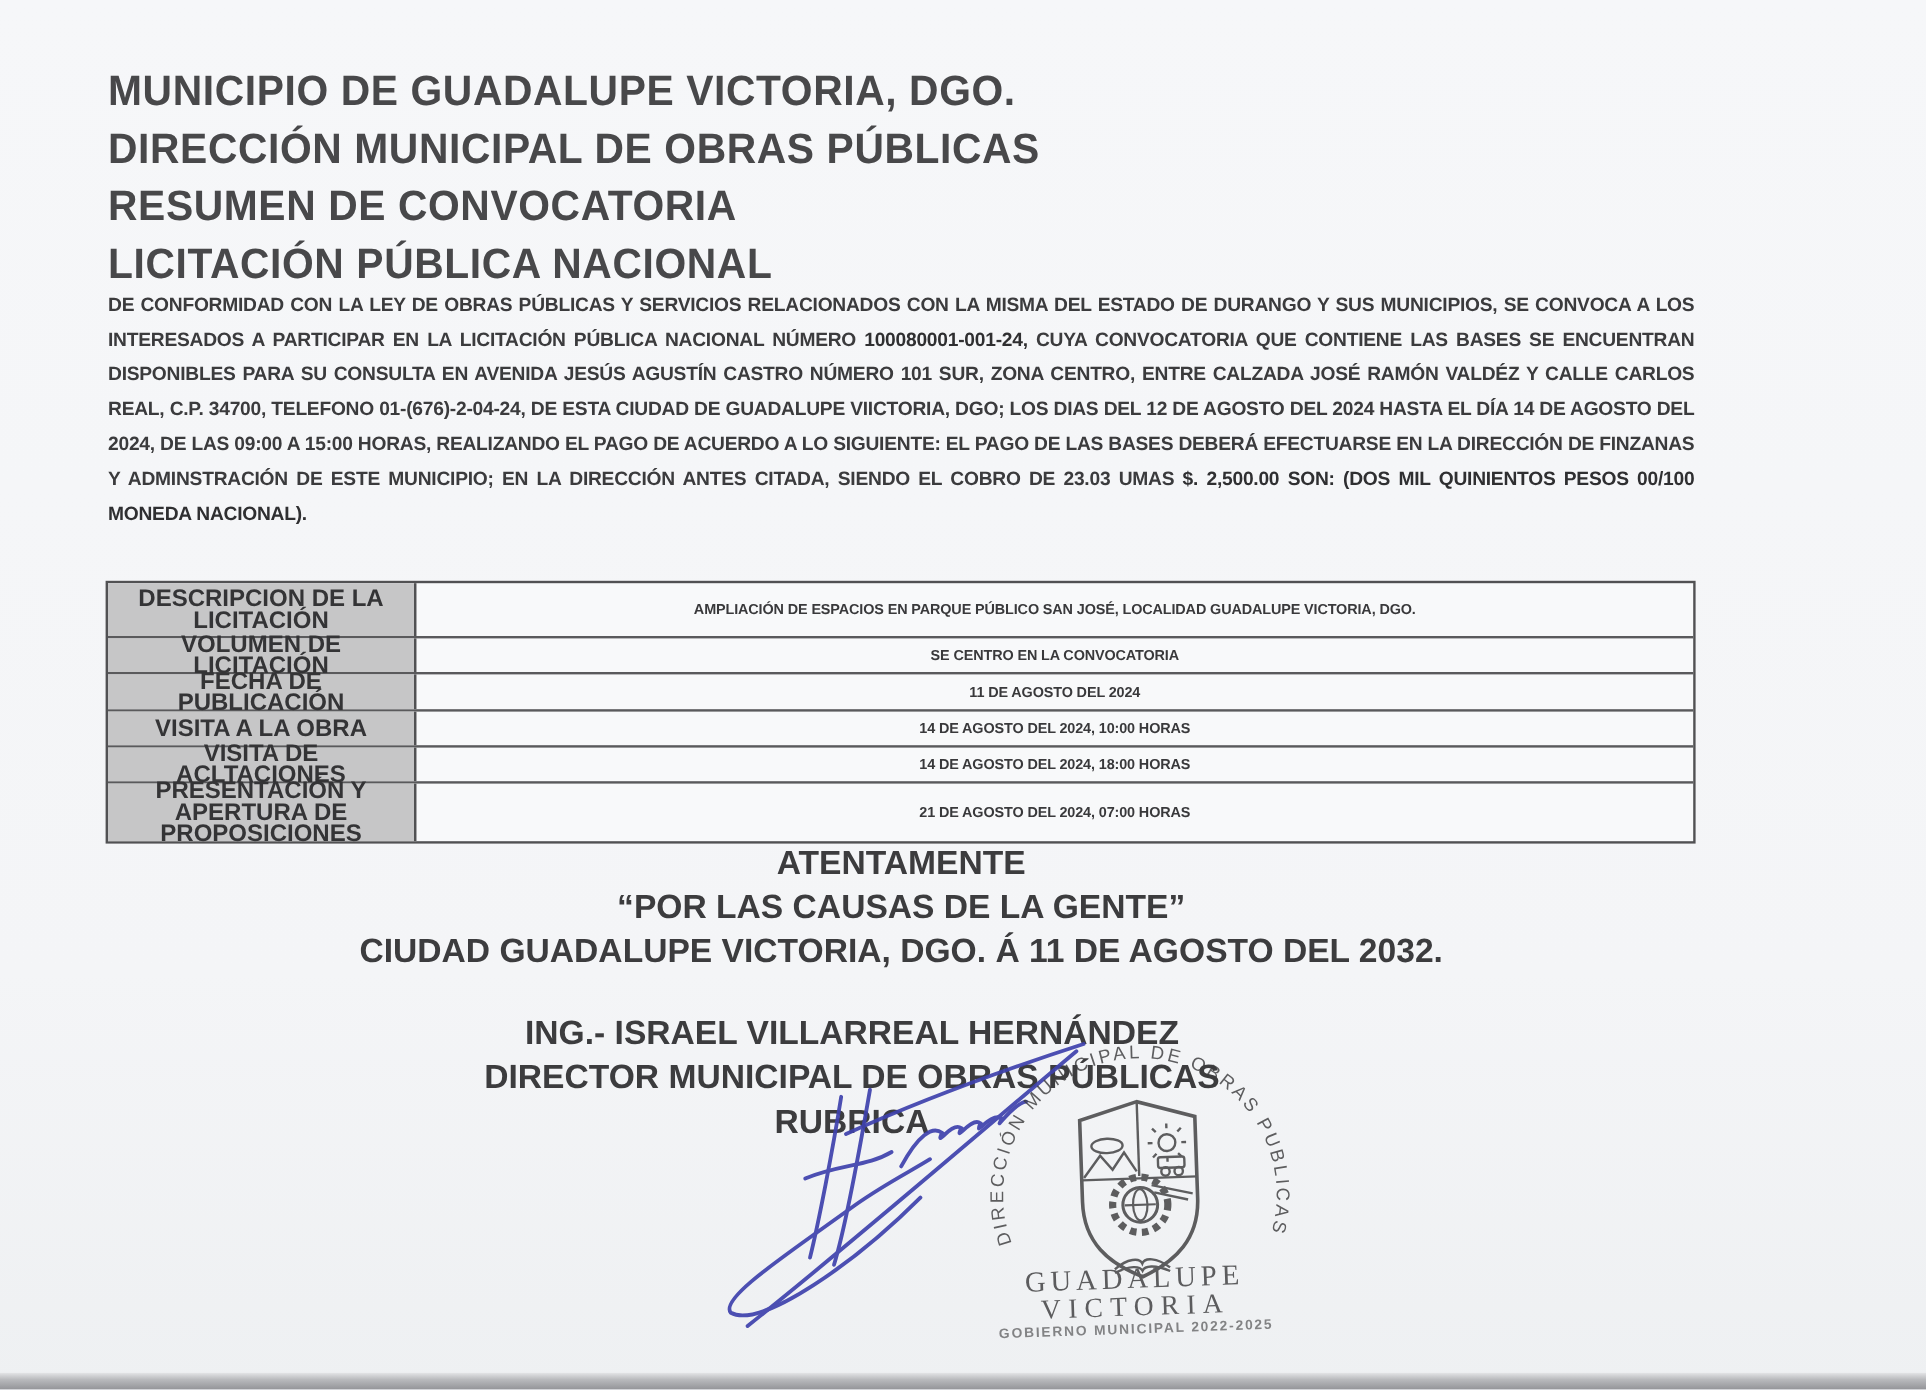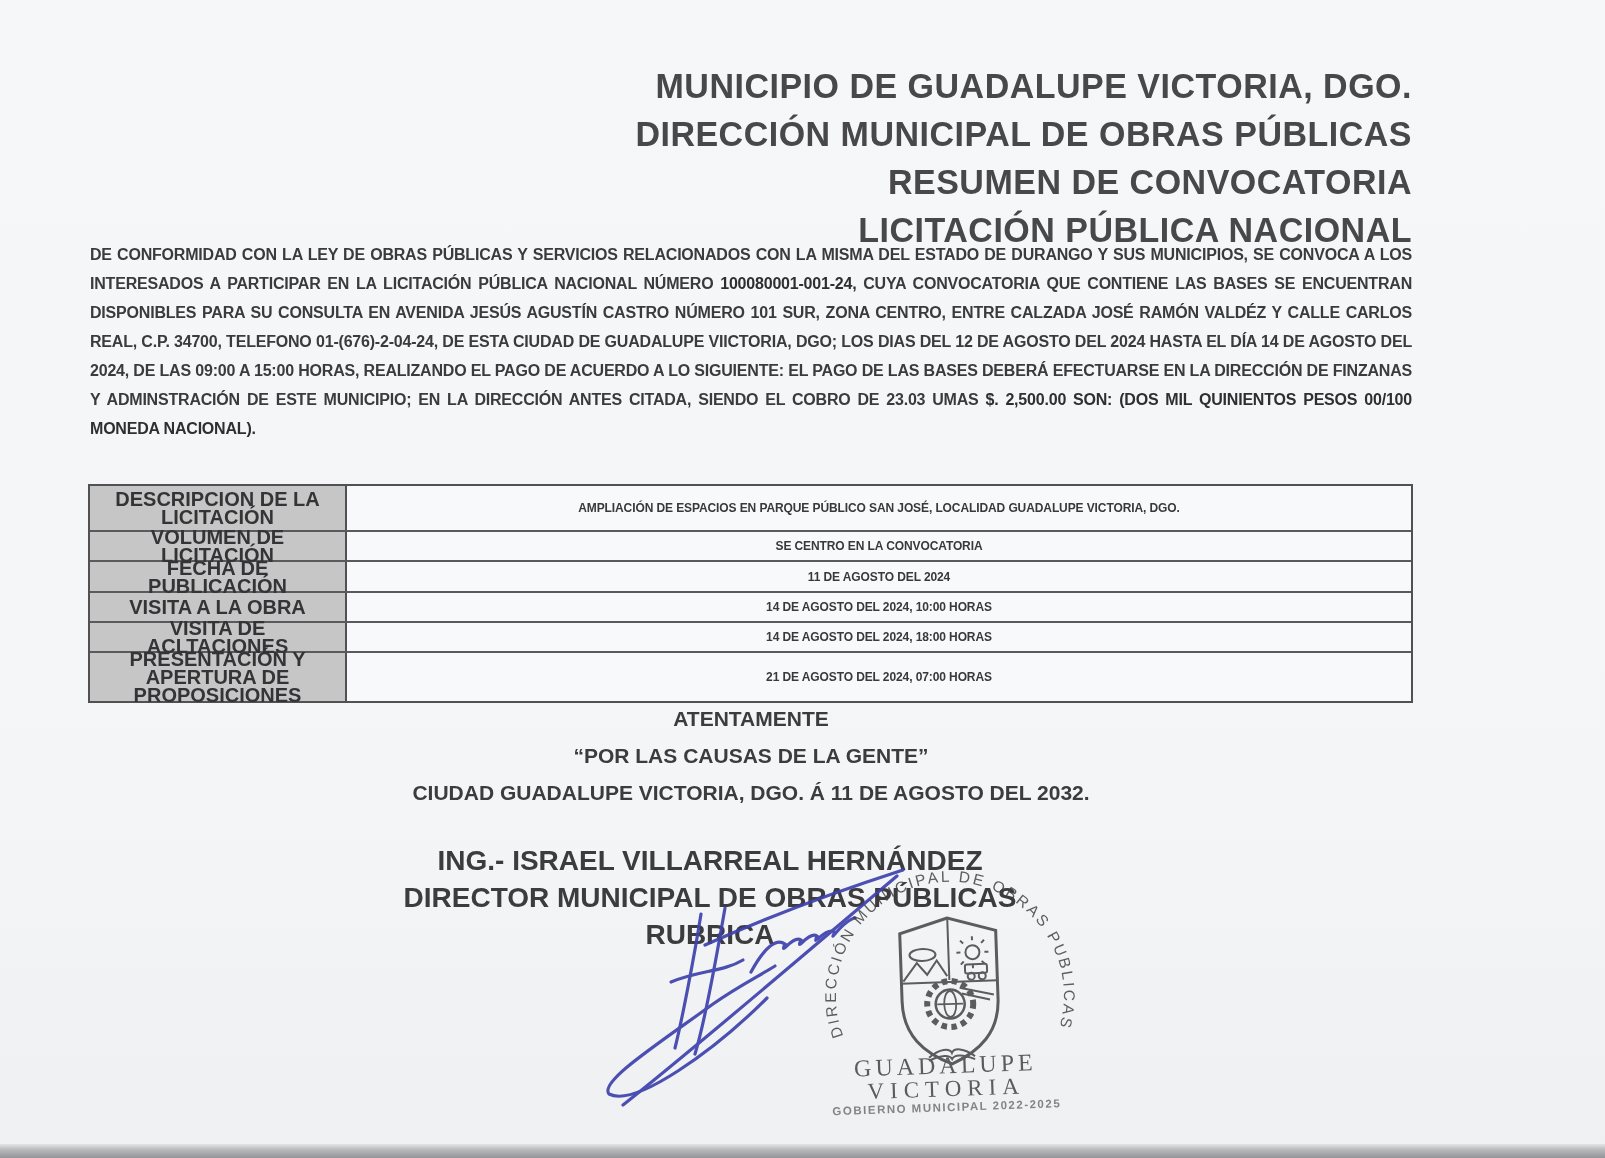--- a/index.html
+++ b/index.html
@@ -9,22 +9,21 @@
     font-family:"Liberation Sans", sans-serif;
   }
   .page{
     position:relative;width:1605px;height:1158px;
     background:linear-gradient(180deg,#f6f7f9 0%,#f4f5f7 70%,#eef0f2 100%);
     color:#3a3a3c;
   }
   
   .titles{
     position:absolute;left:90px;top:52px;width:1322px;
-    text-align:right;
-    margin-top:10px;
+    text-align:left;
   }
   .title-line{
     font-size:34px;line-height:48px;font-weight:bold;
     color:#48484a;letter-spacing:.5px;
     transform:scaleY(1.04);
   }
   
   .bodytext{
     position:absolute;left:90px;top:240px;width:1322px;margin:0;
     font-size:16px;line-height:29px;letter-spacing:-0.2px;
@@ -54,21 +53,21 @@
     padding:1px 8px;
   }
   .tvalue{
     flex:1;display:flex;align-items:center;justify-content:center;text-align:center;
     font-size:12px;font-weight:bold;color:#39393b;letter-spacing:-0.1px;
     padding:1px 10px;
   }
   
   .closing{
     position:absolute;left:90px;top:700px;width:1322px;text-align:center;
-    font-size:21px;line-height:37px;color:#3c3c3e;font-weight:bold;
+    font-size:28px;line-height:37px;color:#3c3c3e;font-weight:bold;
   }
   .sigblock{
     position:absolute;left:90px;top:842px;width:1240px;text-align:center;
     font-size:28px;line-height:37px;color:#3c3c3e;font-weight:bold;
   }
   .sig-svg{position:absolute;left:555px;top:850px;width:380px;height:280px;}
   .seal-svg{position:absolute;left:800px;top:858px;width:300px;height:270px;}
   .seal-city{font-family:"Liberation Serif", serif;}
   
   .scan-edge{

